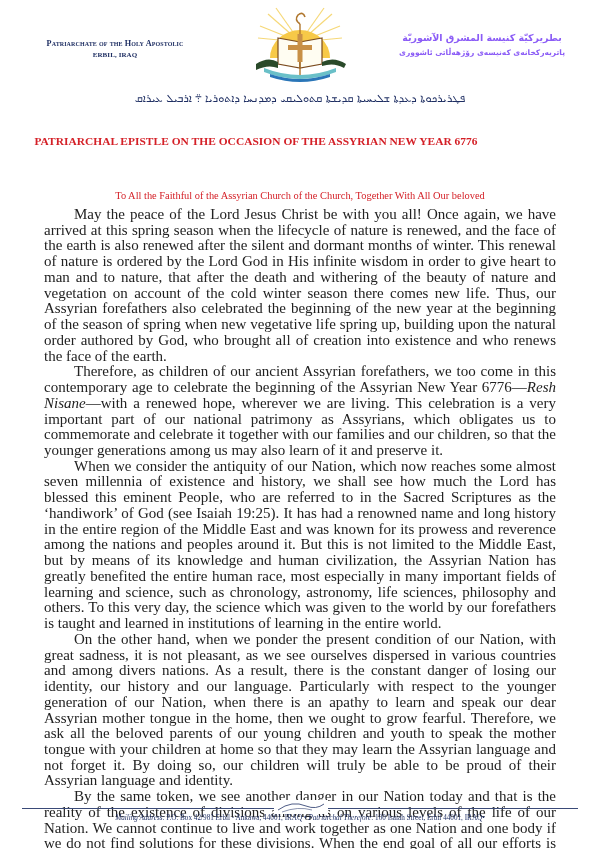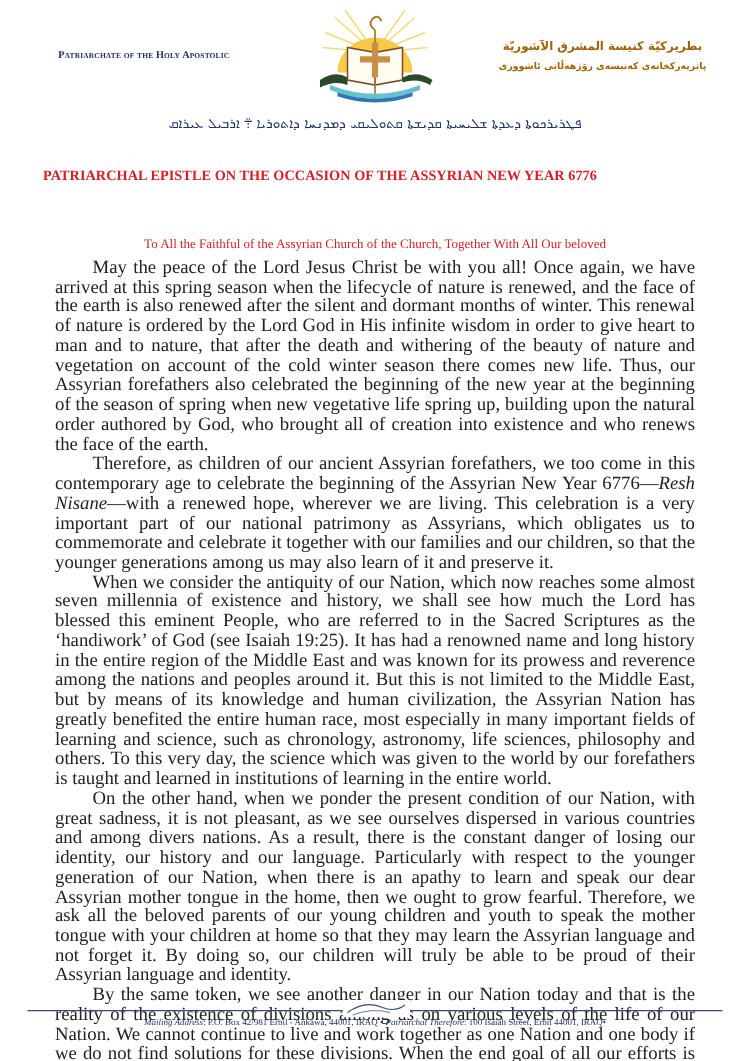--- a/index.html
+++ b/index.html
@@ -3,21 +3,21 @@
 <meta charset="utf-8">
 <style>
   html, body { margin: 0; padding: 0; background: #ffffff; }
   body { width: 600px; height: 849px; position: relative; overflow: hidden; font-family: "DejaVu Serif", serif; color: #222; }
 
   .hdr-left { position: absolute; left: 20px; top: 38px; width: 190px; text-align: center; color: #1f2f63; font-family: "Liberation Serif", serif; font-weight: bold; font-size: 8.2px; line-height: 11.5px; font-variant: small-caps; letter-spacing: 0.1px; }
   .hdr-left .l3 { font-size: 7px; }
 
   .logo { position: absolute; left: 248px; top: 2px; width: 104px; height: 84px; }
 
-  .hdr-right { position: absolute; left: 392px; top: 30px; width: 180px; text-align: center; color: #a16207; font-family: "DejaVu Sans", sans-serif; font-weight: bold; direction: rtl; }
+  .hdr-right { position: absolute; left: 392px; top: 30px; width: 180px; text-align: center; color: #8b5cf6; font-family: "DejaVu Sans", sans-serif; font-weight: bold; direction: rtl; }
   .hdr-right .ar1 { font-size: 9.5px; line-height: 16px; }
   .hdr-right .ar2 { font-size: 7.5px; line-height: 14px; }
 
   .syriac { position: absolute; left: 38px; top: 90px; width: 524px; text-align: center; direction: rtl; color: #1f2f63; font-family: "DejaVu Sans", sans-serif; font-size: 11px; line-height: 18px; white-space: nowrap; overflow: hidden; }
 
   .title { position: absolute; left: 0; top: 135px; width: 512px; text-align: center; color: #d42027; font-family: "Liberation Serif", serif; font-weight: bold; font-size: 11.4px; letter-spacing: 0.05px; }
 
   .salutation { position: absolute; left: 50px; top: 188px; width: 500px; text-align: center; color: #d42027; font-family: "Liberation Serif", serif; font-size: 10.4px; line-height: 15px; }
 
   .body { position: absolute; left: 44px; top: 207px; width: 512px; font-family: "Liberation Serif", serif; font-size: 15px; line-height: 15.73px; color: #222; text-align: justify; }
@@ -28,20 +28,21 @@
   .footer-swash { position: absolute; left: 274px; top: 800px; width: 54px; height: 14px; }
   .footer { position: absolute; left: 0; top: 813px; width: 600px; text-align: center; color: #1f2f63; font-family: "Liberation Serif", serif; font-size: 7.2px; line-height: 11px; }
   .footer em { font-style: italic; }
   .footer .link { text-decoration: underline; }
 </style>
 </head>
 <body>
 
 <div class="hdr-left">
   <div>Patriarchate of the Holy Apostolic</div>
+  <div class="l3">ERBIL, IRAQ</div>
 </div>
 
 <div class="logo">
   <svg width="104" height="84" viewBox="0 0 104 84">
 
     <g stroke="#f5d46a" stroke-width="1.2" opacity="0.9">
       <line x1="52" y1="40" x2="20" y2="12"></line>
         <line x1="52" y1="40" x2="28" y2="6"></line>
       <line x1="52" y1="40" x2="84" y2="12"></line>
         <line x1="52" y1="40" x2="76" y2="6"></line>

